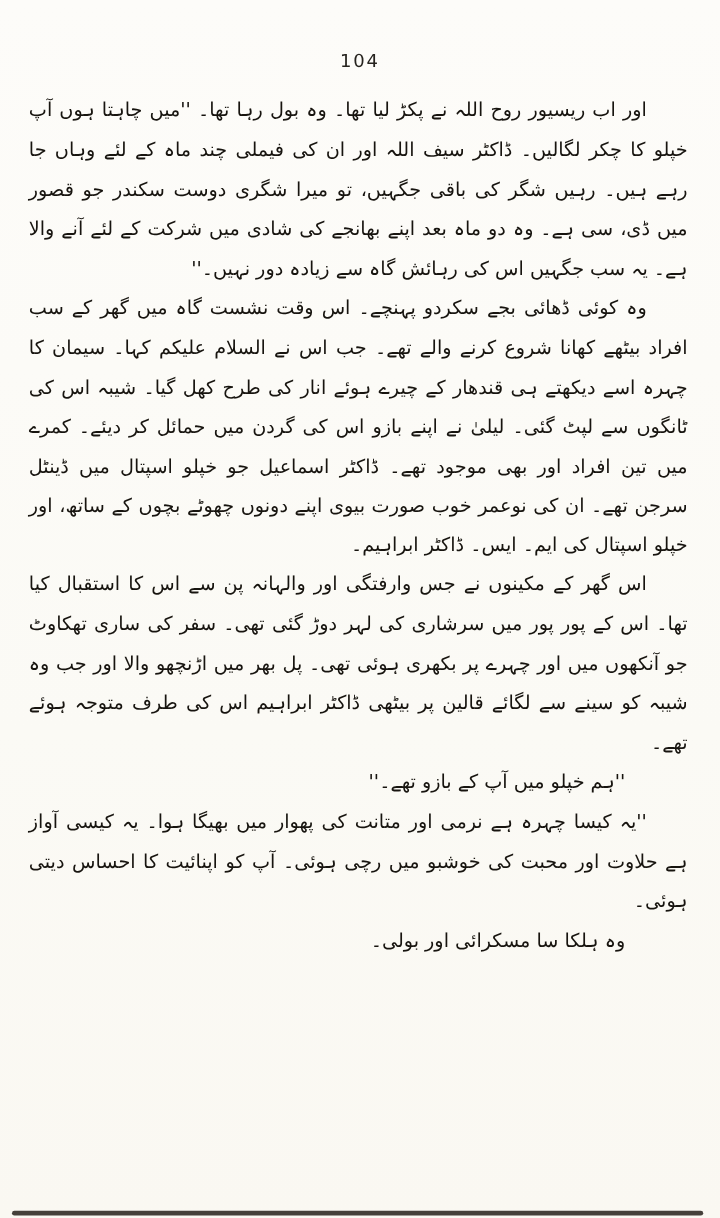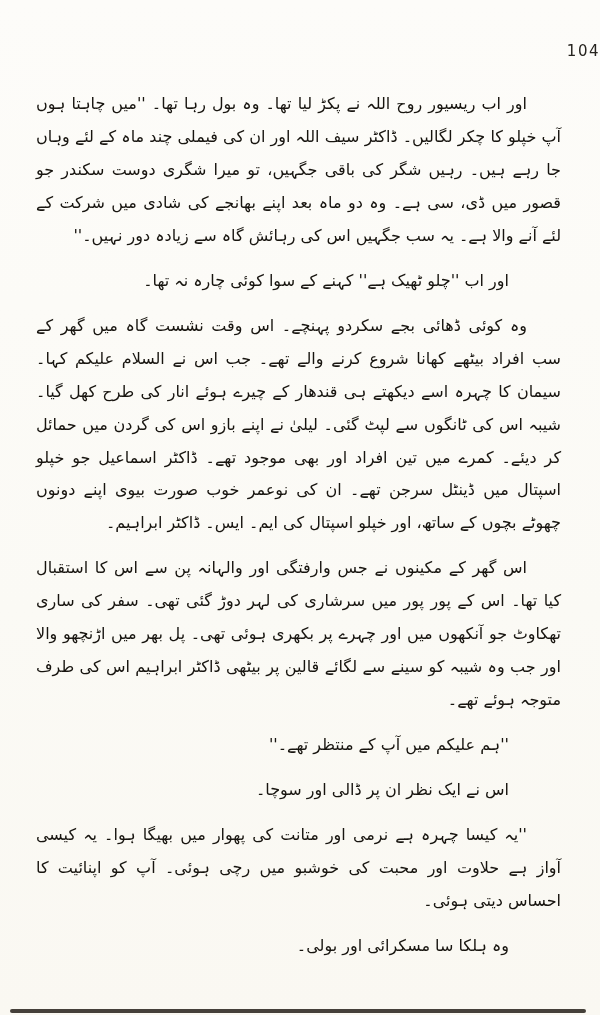--- a/index.html
+++ b/index.html
@@ -14,37 +14,37 @@
     font-family: "DejaVu Sans", sans-serif;
     overflow: hidden;
     position: relative;
   }
   .scan-page {
     position: absolute;
     inset: 0;
     background: linear-gradient(180deg, #fdfcf9 0%, #fbfaf5 60%, #faf8f2 100%);
   }
   .page-number {
-    text-align: right;
+    text-align: center;
     padding-top: 42px;
     font-size: 15px;
     letter-spacing: 1.5px;
     color: #26231e;
   }
   .text-block {
     direction: rtl;
     unicode-bidi: embed;
     text-align: justify;
     padding: 16px 27px 0 24px;
     font-size: 16px;
     line-height: 2.06;
     color: #17140f;
   }
   .text-block p {
-    margin: 12px;
+    margin: 0;
   }
   .text-block p.indent {
     text-indent: 34px;
   }
   .text-block p.dialogue {
     text-indent: 52px;
   }
   .scan-edge {
     position: absolute;
     left: 10px;
@@ -60,29 +60,27 @@
 <body>
 
 <div class="scan-page">
 
   <div class="page-number">104</div>
 
   <div class="text-block">
 
     <p class="indent">اور اب ریسیور روح اللہ نے پکڑ لیا تھا۔ وہ بول رہا تھا۔ ''میں چاہتا ہوں آپ خپلو کا چکر لگالیں۔ ڈاکٹر سیف اللہ اور ان کی فیملی چند ماہ کے لئے وہاں جا رہے ہیں۔ رہیں شگر کی باقی جگہیں، تو میرا شگری دوست سکندر جو قصور میں ڈی، سی ہے۔ وہ دو ماہ بعد اپنے بھانجے کی شادی میں شرکت کے لئے آنے والا ہے۔ یہ سب جگہیں اس کی رہائش گاہ سے زیادہ دور نہیں۔''</p>
 
-    <p class="dialogue">اور اب ''چلو ٹھیک ہے'' کہنے کے سوا کوئی چارہ نہ تھا۔</p>
 
     <p class="indent">وہ کوئی ڈھائی بجے سکردو پہنچے۔ اس وقت نشست گاہ میں گھر کے سب افراد بیٹھے کھانا شروع کرنے والے تھے۔ جب اس نے السلام علیکم کہا۔ سیمان کا چہرہ اسے دیکھتے ہی قندھار کے چیرے ہوئے انار کی طرح کھل گیا۔ شیبہ اس کی ٹانگوں سے لپٹ گئی۔ لیلیٰ نے اپنے بازو اس کی گردن میں حمائل کر دیئے۔ کمرے میں تین افراد اور بھی موجود تھے۔ ڈاکٹر اسماعیل جو خپلو اسپتال میں ڈینٹل سرجن تھے۔ ان کی نوعمر خوب صورت بیوی اپنے دونوں چھوٹے بچوں کے ساتھ، اور خپلو اسپتال کی ایم۔ ایس۔ ڈاکٹر ابراہیم۔</p>
 
     <p class="indent">اس گھر کے مکینوں نے جس وارفتگی اور والہانہ پن سے اس کا استقبال کیا تھا۔ اس کے پور پور میں سرشاری کی لہر دوڑ گئی تھی۔ سفر کی ساری تھکاوٹ جو آنکھوں میں اور چہرے پر بکھری ہوئی تھی۔ پل بھر میں اڑنچھو والا اور جب وہ شیبہ کو سینے سے لگائے قالین پر بیٹھی ڈاکٹر ابراہیم اس کی طرف متوجہ ہوئے تھے۔</p>
 
-    <p class="dialogue">''ہم علیکم میں آپ کے منتظر تھے۔''</p>
+    <p class="dialogue">''ہم خپلو میں آپ کے بازو تھے۔''</p>
 
-    <p class="dialogue">اس نے ایک نظر ان پر ڈالی اور سوچا۔</p>
 
     <p class="indent">''یہ کیسا چہرہ ہے نرمی اور متانت کی پھوار میں بھیگا ہوا۔ یہ کیسی آواز ہے حلاوت اور محبت کی خوشبو میں رچی ہوئی۔ آپ کو اپنائیت کا احساس دیتی ہوئی۔</p>
 
     <p class="dialogue">وہ ہلکا سا مسکرائی اور بولی۔</p>
 
 
   </div>
 
   <div class="scan-edge"></div>
 

